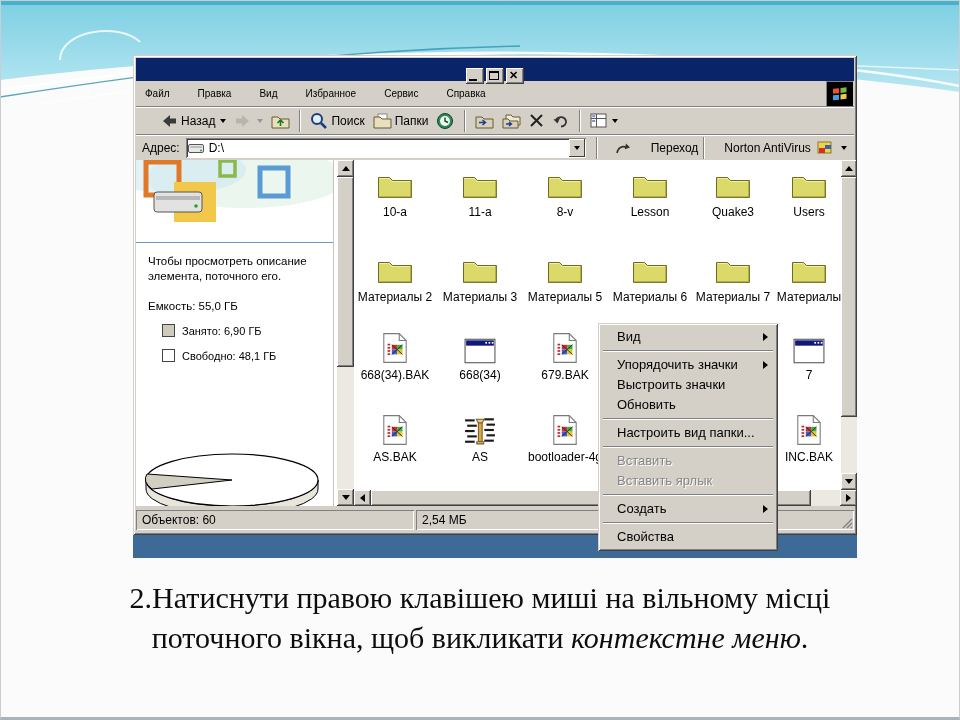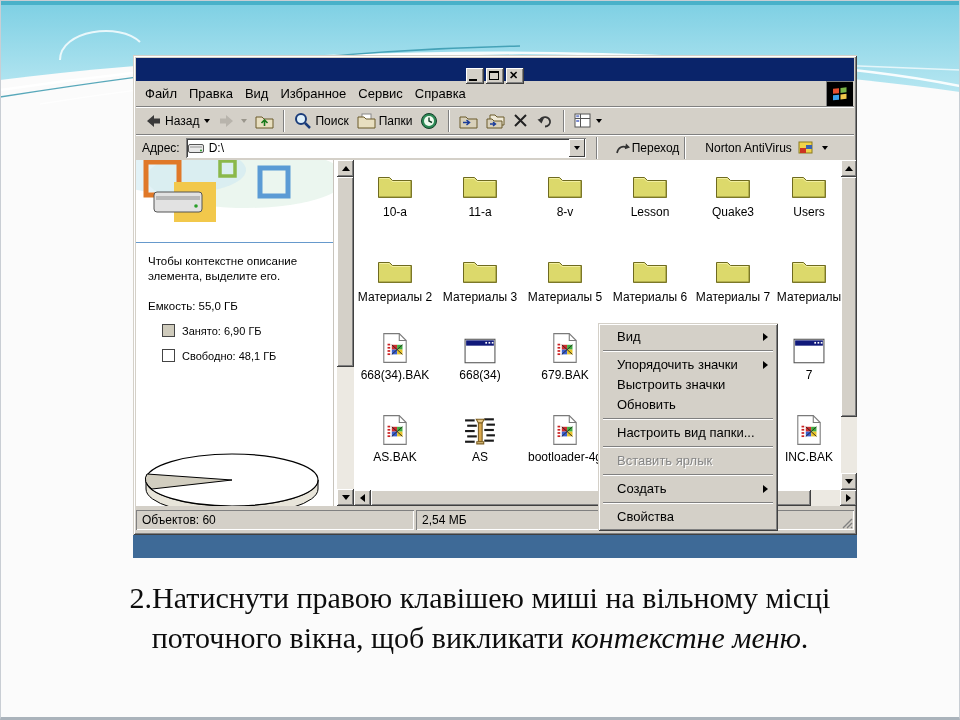--- a/index.html
+++ b/index.html
@@ -30,32 +30,32 @@
   .wbtn {
     width:18px; height:16px; background:#d4d0c8; position:relative;
     box-shadow: inset -1px -1px 0 #404040, inset 1px 1px 0 #fff, inset -2px -2px 0 #808080;
   }
   .g-min { position:absolute; left:3px; bottom:3px; width:8px; height:2px; background:#000; }
   .g-max { position:absolute; left:3px; top:3px; width:10px; height:9px; border:1px solid #000; border-top:2px solid #000; }
   .g-x  { position:absolute; left:3px; top:2px; font-size:11px; font-weight:bold; color:#000; line-height:11px; font-family:"Liberation Sans",sans-serif;}
 
   .menubar {
     position:absolute; left:3px; top:26px; width:718px; height:25px;
-    display:flex; align-items:center; gap:12px; padding-left:9px; font-size:13px; color:#000;
+    display:flex; align-items:center; gap:28px; padding-left:9px; font-size:10px; color:#000;
   }
   .menubar span { cursor:default; }
   .logo-box {
     position:absolute; right:1px; top:0; width:27px; height:25px; background:#000;
     box-shadow: inset 1px 1px 0 #808080; display:flex; align-items:center; justify-content:center;
   }
 
   .toolbar {
     position:absolute; left:3px; top:51px; width:718px; height:28px;
     border-top:1px solid #808080; box-shadow: inset 0 1px 0 #fff;
-    display:flex; align-items:center; padding:0 4px; font-size:12px; color:#000;
+    display:flex; align-items:center; padding:0 20px; font-size:12px; color:#000;
   }
   .tb-btn { display:flex; align-items:center; gap:3px; padding:2px 4px; height:24px; }
   .tb-sep { width:2px; height:22px; border-left:1px solid #808080; border-right:1px solid #fff; margin:0 5px; }
   .caret { width:0; height:0; border-left:3px solid transparent; border-right:3px solid transparent; border-top:4px solid #000; margin-left:2px; }
   .caret.dis { border-top-color:#9a968c; }
 
   .addressbar {
     position:absolute; left:3px; top:79px; width:718px; height:26px;
     border-top:1px solid #808080; box-shadow: inset 0 1px 0 #fff;
     display:flex; align-items:center; padding:0 6px; font-size:12px;
@@ -63,21 +63,21 @@
   .addr-input {
     width:400px; height:20px; margin-left:6px; background:#fff;
     box-shadow: inset 1px 1px 0 #808080, inset -1px -1px 0 #fff, inset 2px 2px 0 #404040;
     display:flex; align-items:center; gap:5px; padding:0 2px; position:relative;
   }
   .addr-drop {
     position:absolute; right:1px; top:1px; bottom:1px; width:16px; background:#d4d0c8;
     box-shadow: inset -1px -1px 0 #404040, inset 1px 1px 0 #fff;
     display:flex; align-items:center; justify-content:center;
   }
-  .go-group { display:flex; align-items:center; gap:1px; margin-left:12px; }
+  .go-group { display:flex; align-items:center; gap:20px; margin-left:12px; }
   .norton-group { display:flex; align-items:center; gap:6px; margin-left:14px; }
 
   
   .mainarea { position:absolute; left:3px; top:105px; width:718px; height:346px; background:#fff; }
 
   .sidebar { position:absolute; left:0; top:0; width:198px; height:346px; background:#fff; overflow:hidden; border-right:1px solid #c8c4bc; }
   .sb-title { margin:6px 0 0 12px; font-size:16px; font-weight:bold; line-height:19px; color:#000; }
   .sb-rule { margin:6px 0 0 0; height:2px; border-top:1px solid #6699cc; }
   .sb-hint { margin:10px 12px 0 12px; font-size:11.5px; line-height:15px; color:#000; }
   .sb-cap  { margin:16px 12px 0 12px; font-size:11.5px; color:#000; }
@@ -374,21 +374,21 @@
           <rect x="38" y="22" width="42" height="40" fill="#f2c84b"></rect>
           <rect x="84" y="1" width="15" height="15" fill="none" stroke="#8ab84a" stroke-width="3.5"></rect>
           <rect x="124" y="8" width="28" height="28" fill="none" stroke="#5b9bd5" stroke-width="5"></rect>
           <g>
             <rect x="18" y="32" width="48" height="20" rx="3" fill="#e2e2e2" stroke="#555"></rect>
             <rect x="20" y="36" width="44" height="4" fill="#b8b8b8"></rect>
             <circle cx="60" cy="46" r="1.8" fill="#2aa02a"></circle>
           </g>
         </svg>
         <div class="sb-rule"></div>
-        <div class="sb-hint">Чтобы контекстне описание элемента, выделите его.</div>
+        <div class="sb-hint">Чтобы просмотреть описание элемента, поточного его.</div>
         <div class="sb-cap">Емкость: 55,0 ГБ</div>
         <div class="legend-row">
           <span class="sq used"></span>
           <span>Занято: 6,90 ГБ</span>
         </div>
         <div class="legend-row">
           <span class="sq free"></span>
           <span>Свободно: 48,1 ГБ</span>
         </div>
         <svg width="198" height="66" style="position:absolute; left:0; top:284px;">
@@ -613,20 +613,21 @@
 
   <div class="ctxmenu">
     <div class="mi"><span>Вид</span><span class="sub"></span></div>
     <div class="msep"></div>
     <div class="mi"><span>Упорядочить значки</span><span class="sub"></span></div>
     <div class="mi"><span>Выстроить значки</span></div>
     <div class="mi"><span>Обновить</span></div>
     <div class="msep"></div>
     <div class="mi"><span>Настроить вид папки...</span></div>
     <div class="msep"></div>
+    <div class="mi disabled"><span>Вставить</span></div>
     <div class="mi disabled"><span>Вставить ярлык</span></div>
     <div class="msep"></div>
     <div class="mi"><span>Создать</span><span class="sub"></span></div>
     <div class="msep"></div>
     <div class="mi"><span>Свойства</span></div>
   </div>
 </div>
 
 <div class="caption">
   <div>2.Натиснути правою клавішею миші на вільному місці</div>

